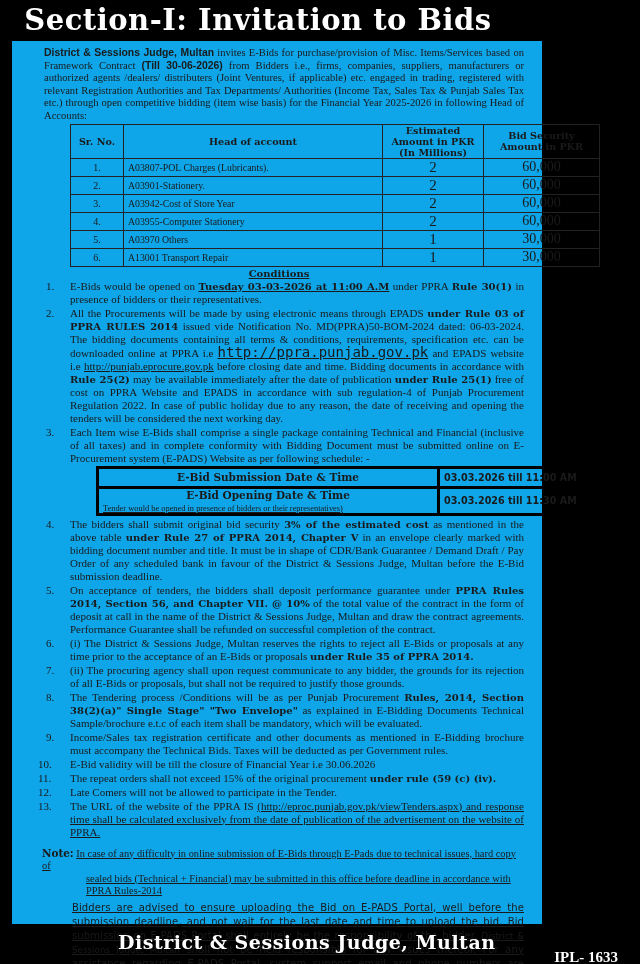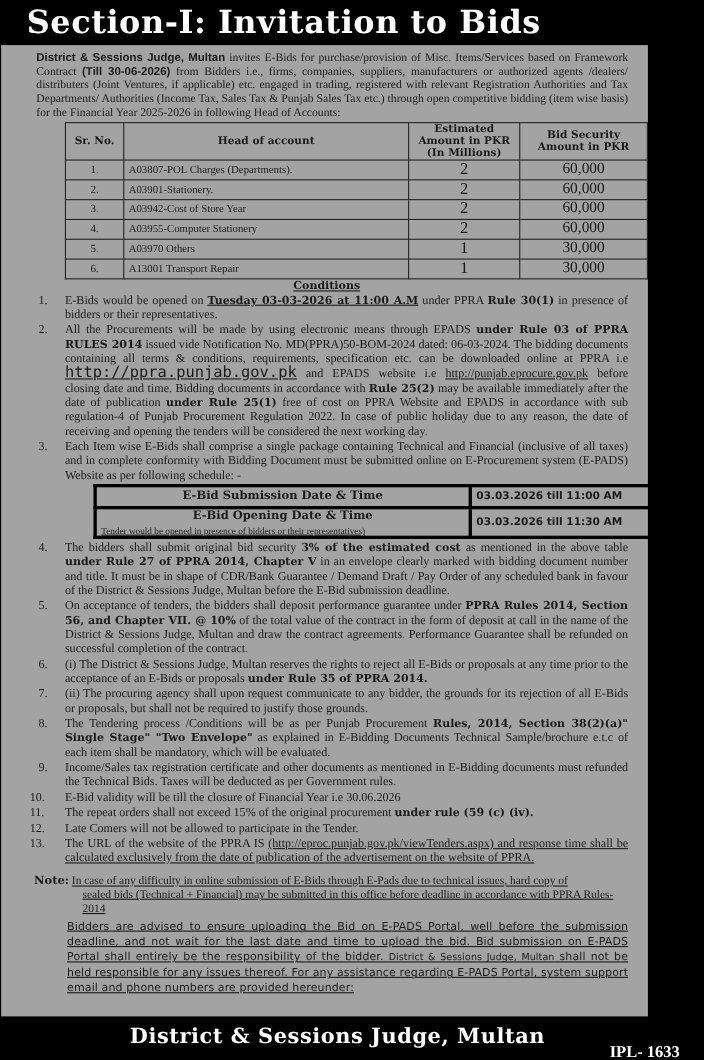--- a/index.html
+++ b/index.html
@@ -6,22 +6,22 @@
   body {
     width: 640px; height: 964px; background: #000; position: relative; overflow: hidden;
     font-family: "Liberation Serif", serif; color: #1a1a1a;
   }
   .title-bar {
     position: absolute; left: 0; top: 0; width: 516px; height: 40px;
     display: flex; align-items: center; justify-content: center;
     color: #fff; font-family: "DejaVu Serif", serif; font-weight: bold; font-size: 29px; letter-spacing: 0.5px;
   }
   .paper {
-    position: absolute; left: 1px; top: 41px; width: 588px; height: 883px;
-    background: #a3a3a3; box-sizing: border-box; padding: 4px 10px 0 14px;
+    position: absolute; left: 12px; top: 41px; width: 530px; height: 883px;
+    background: #0ea5e9; box-sizing: border-box; padding: 4px 10px 0 14px;
   }
   .intro {
     font-size: 10.6px; line-height: 12.6px; text-align: justify; margin: 0 8px 0 18px;
   }
   .intro b { font-family: "Liberation Sans", sans-serif; font-weight: bold; font-size: 10.4px; }
   table.accounts {
     border-collapse: collapse; margin: 1px 0 0 44px; width: 530px; font-size: 10px;
   }
   table.accounts th, table.accounts td { border: 1px solid #222; padding: 0 4px; height: 15px; }
   table.accounts th {
@@ -83,21 +83,21 @@
       <tr>
         <th>Sr. No.</th>
         <th>Head of account</th>
         <th>Estimated Amount in PKR (In Millions)</th>
         <th>Bid Security Amount in PKR</th>
       </tr>
     </thead>
     <tbody>
       <tr>
         <td class="sr">1.</td>
-        <td class="head">A03807-POL Charges (Departments).</td>
+        <td class="head">A03807-POL Charges (Lubricants).</td>
         <td class="est">2</td>
         <td class="sec">60,000</td>
       </tr>
       <tr>
         <td class="sr">2.</td>
         <td class="head">A03901-Stationery.</td>
         <td class="est">2</td>
         <td class="sec">60,000</td>
       </tr>
       <tr>
@@ -176,21 +176,21 @@
     <li>
       <span class="num">7.</span>
       <span>(ii)   The procuring agency shall upon request communicate to any bidder, the grounds for its rejection of all E-Bids or proposals, but shall not be required to justify those grounds.</span>
     </li>
     <li>
       <span class="num">8.</span>
       <span>The Tendering process /Conditions will be as per Punjab Procurement </span><b>Rules, 2014, Section 38(2)(a)" Single Stage" "Two Envelope"</b><span> as explained in E-Bidding Documents Technical Sample/brochure e.t.c of each item shall be mandatory, which will be evaluated.</span>
     </li>
     <li>
       <span class="num">9.</span>
-      <span>Income/Sales tax registration certificate and other documents as mentioned in E-Bidding documents must refunded the Technical Bids. Taxes will be deducted as per Government rules.</span>
+      <span>Income/Sales tax registration certificate and other documents as mentioned in E-Bidding brochure must accompany the Technical Bids. Taxes will be deducted as per Government rules.</span>
     </li>
     <li>
       <span class="num" style="left:12px;">10.</span>
       <span>E-Bid validity will be till the closure of Financial Year i.e 30.06.2026</span>
     </li>
     <li>
       <span class="num" style="left:12px;">11.</span>
       <span>The repeat orders shall not exceed 15% of the original procurement </span><b>under rule (59 (c) (iv).</b>
     </li>
     <li>

